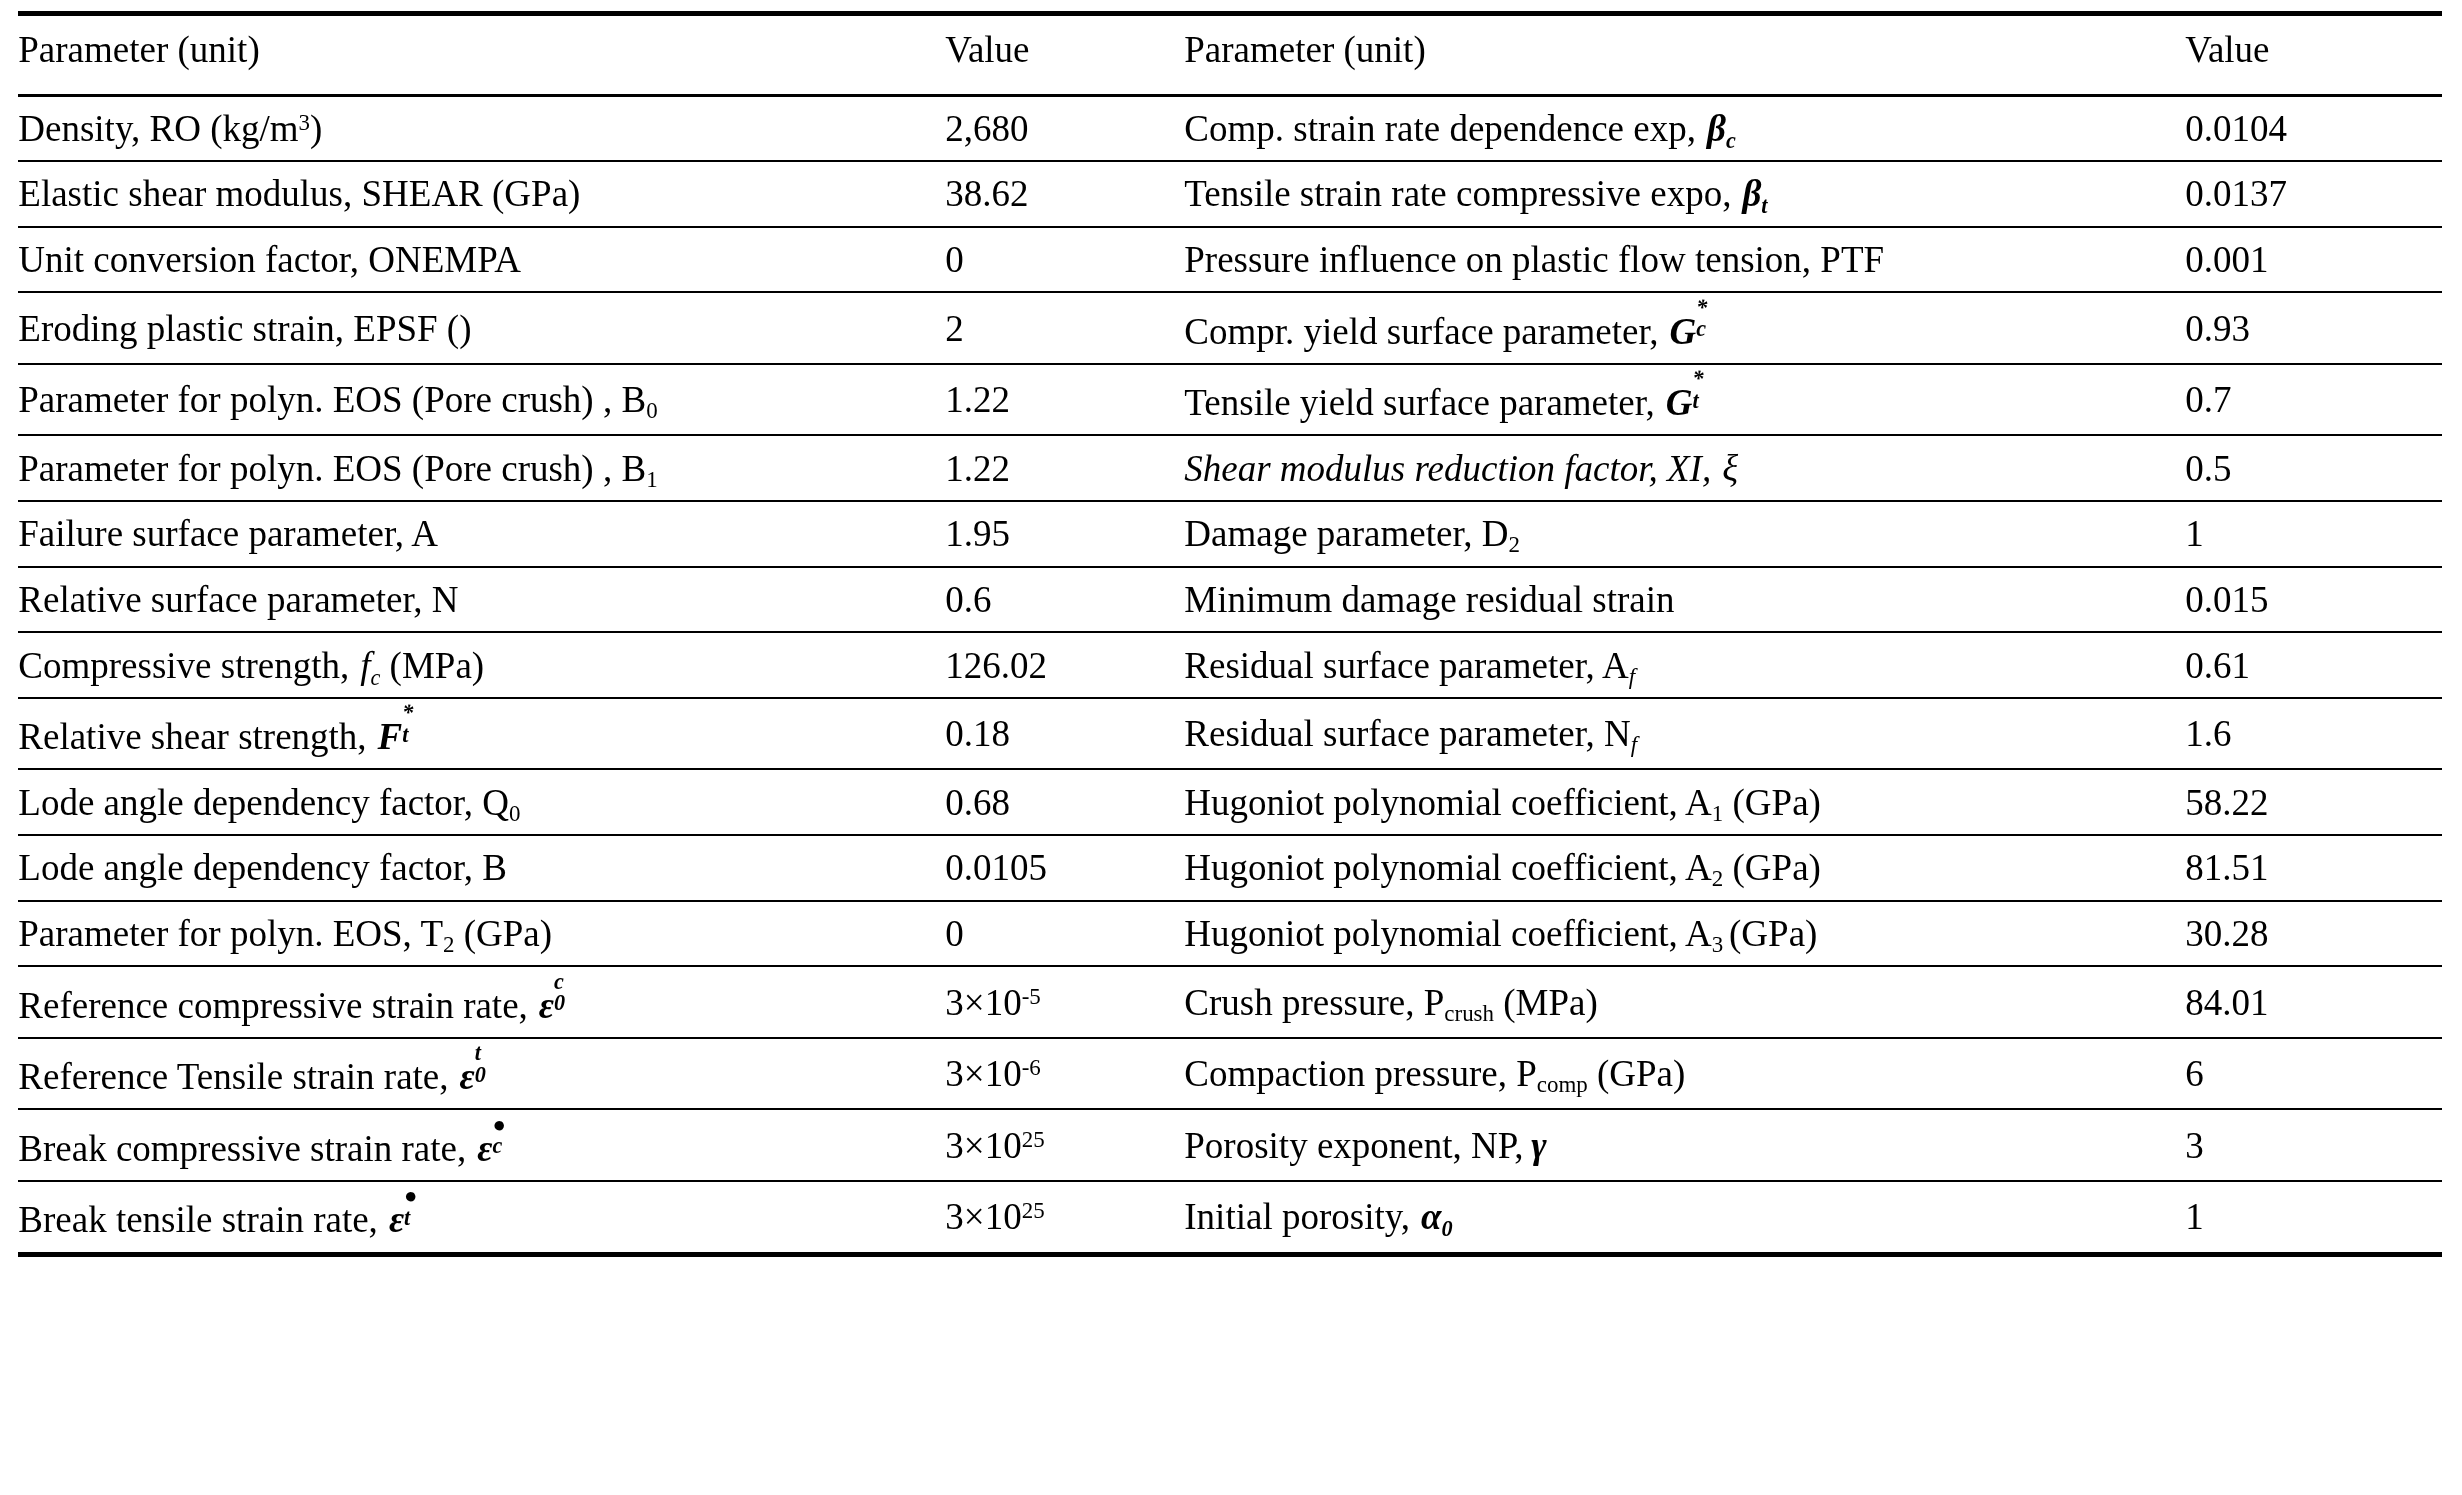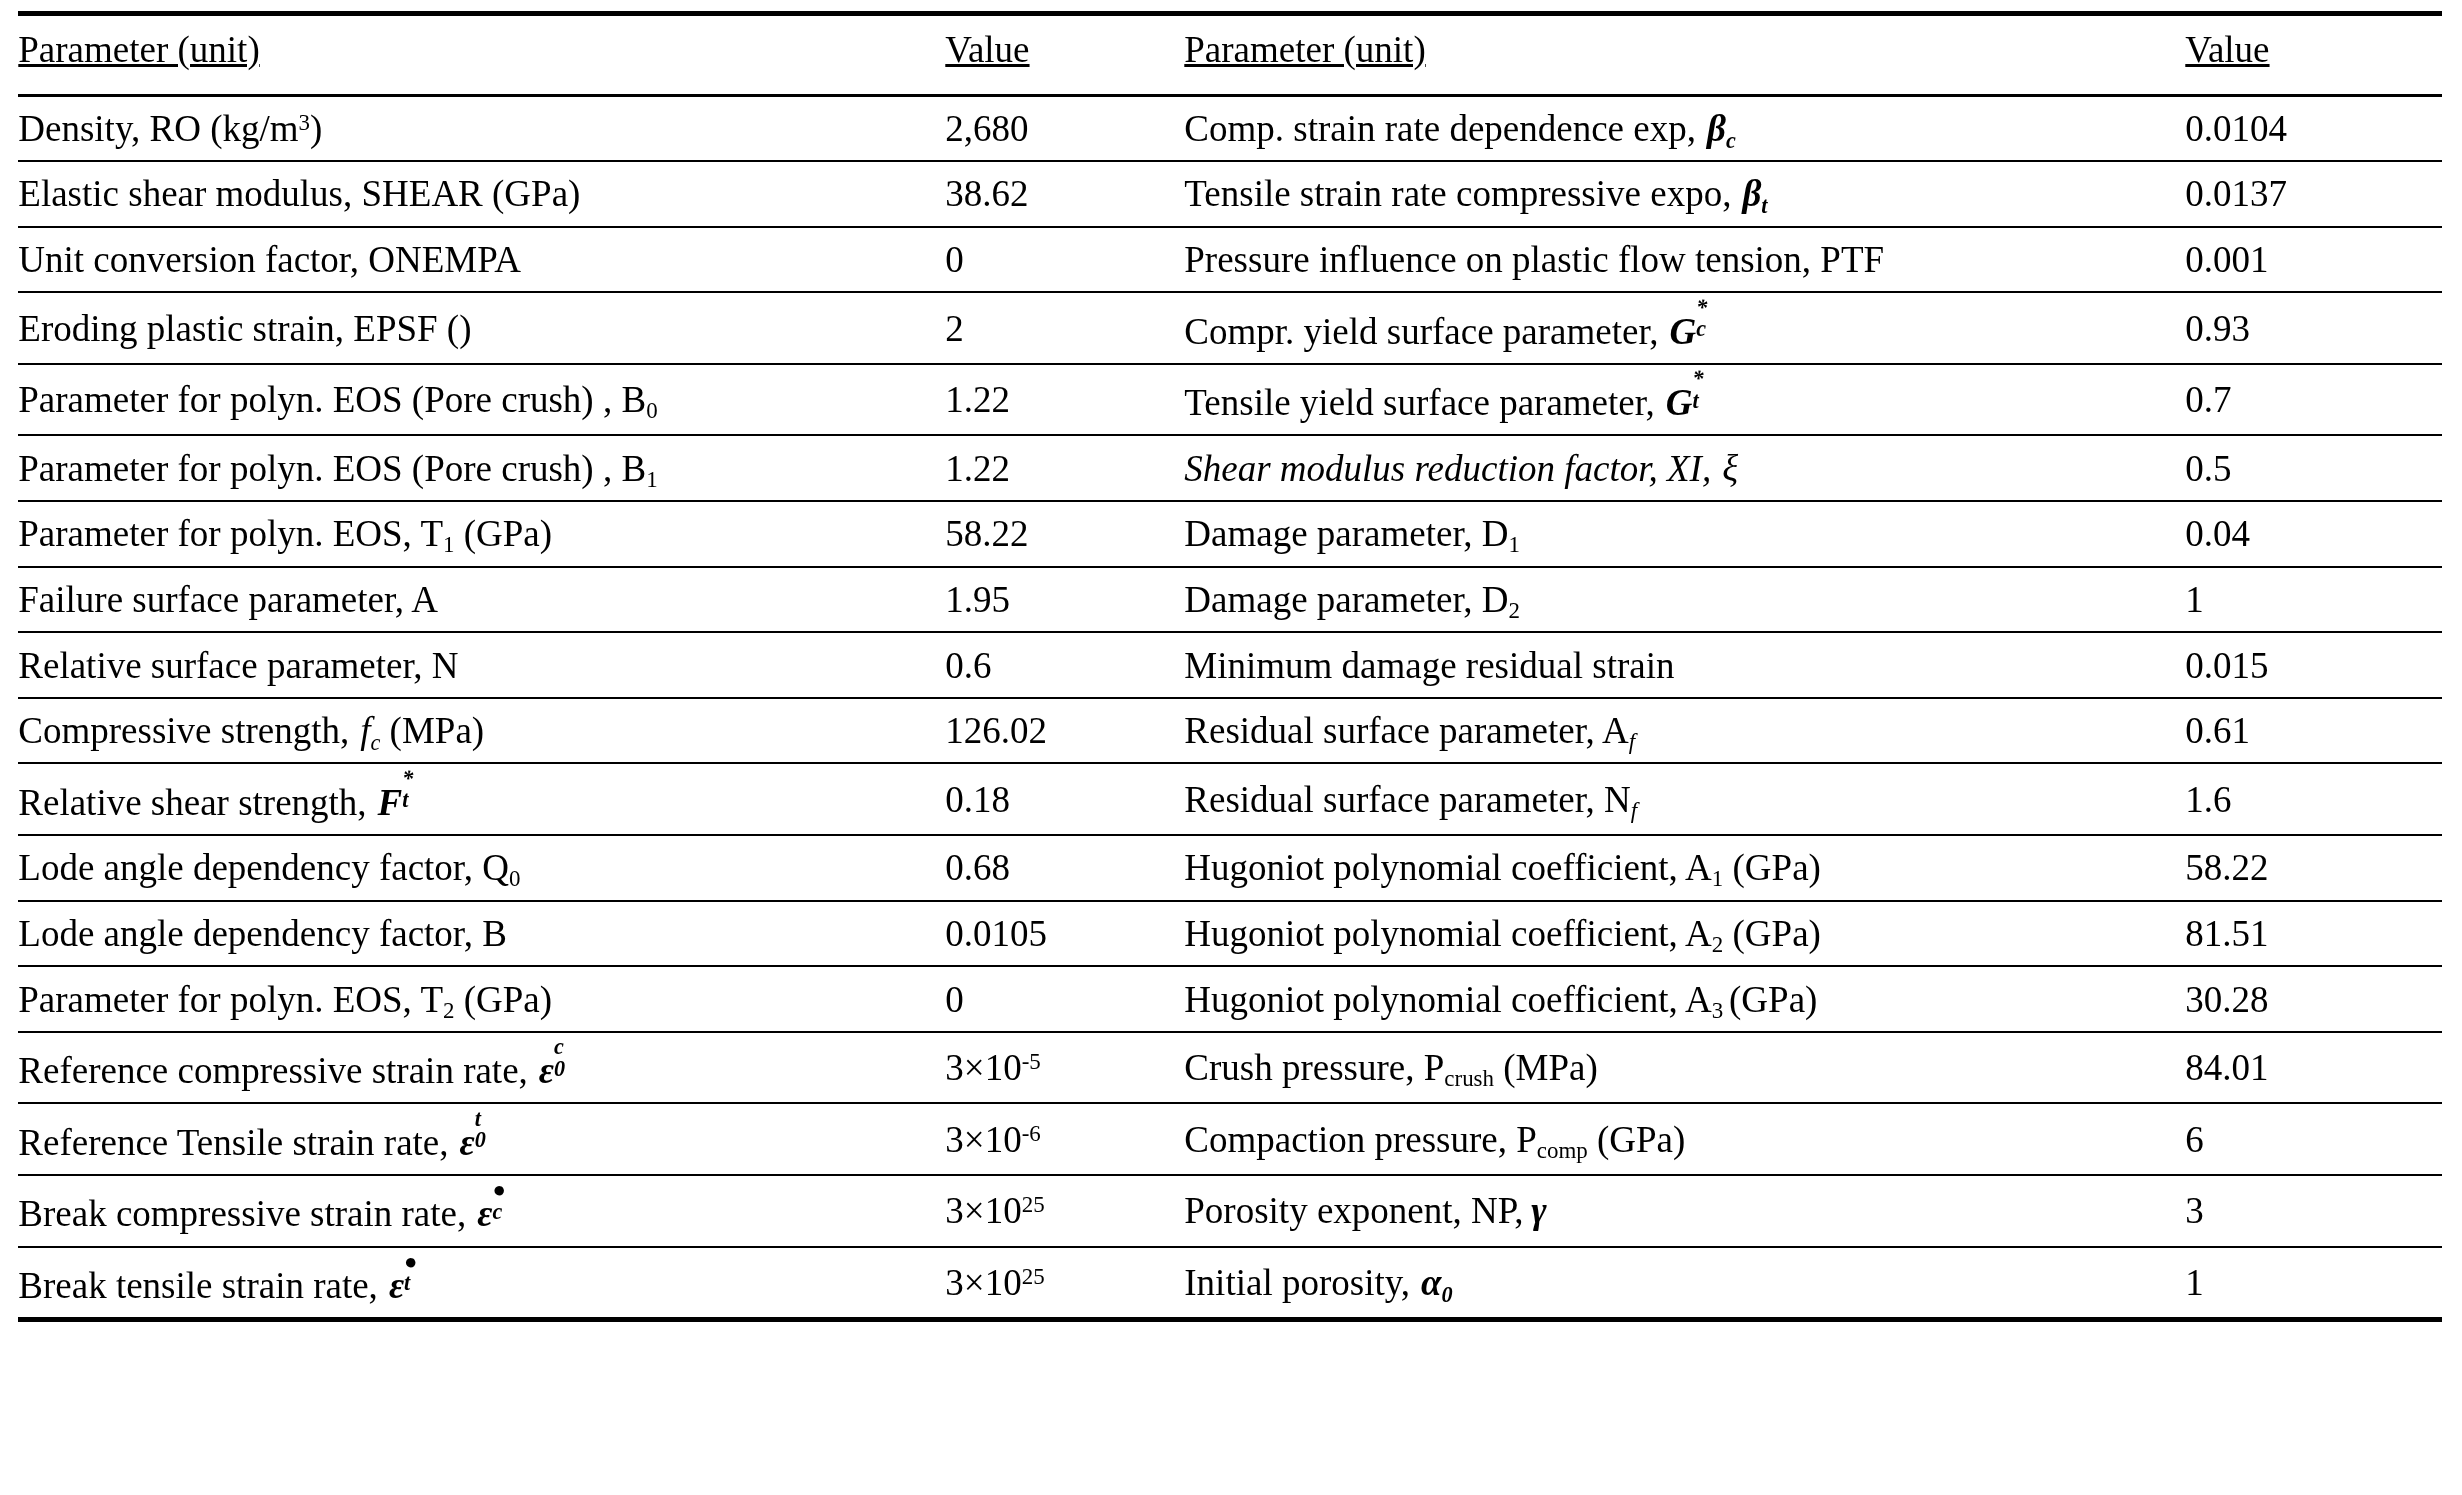--- a/index.html
+++ b/index.html
@@ -43,21 +43,20 @@
     font-weight: normal;
     white-space: nowrap;
   }
 
   
   table.param-table thead tr.head-row th {
     border-top: 5px solid #000;
     border-bottom: 3.3px solid #000;
     padding-top: 14.5px;
     padding-bottom: 26px;
-    text-decoration: underline;
   }
 
   table.param-table tbody tr td {
     border-bottom: 2.8px solid #000;
   }
   table.param-table tbody tr:last-child td {
     border-bottom: 5px solid #000;
   }
 
   
@@ -176,26 +175,20 @@
         <td class="cell-v2">0.7</td>
       </tr>
 
       <tr>
         <td class="cell-p1"><span>Parameter for polyn. EOS (Pore crush) , B</span><sub class="rsub">1</sub></td>
         <td class="cell-v1">1.22</td>
         <td class="cell-p2"><span class="ital">Shear modulus reduction factor, XI,</span><span class="sym plain">ξ</span></td>
         <td class="cell-v2">0.5</td>
       </tr>
 
-      <tr>
-        <td class="cell-p1"><span>Parameter for polyn. EOS, T</span><sub class="rsub">1</sub> (GPa)</td>
-        <td class="cell-v1">58.22</td>
-        <td class="cell-p2"><span>Damage parameter, D</span><sub class="rsub">1</sub></td>
-        <td class="cell-v2">0.04</td>
-      </tr>
 
       <tr>
         <td class="cell-p1">Failure surface parameter, A</td>
         <td class="cell-v1">1.95</td>
         <td class="cell-p2"><span>Damage parameter, D</span><sub class="rsub">2</sub></td>
         <td class="cell-v2">1</td>
       </tr>
 
       <tr>
         <td class="cell-p1">Relative surface parameter, N</td>

